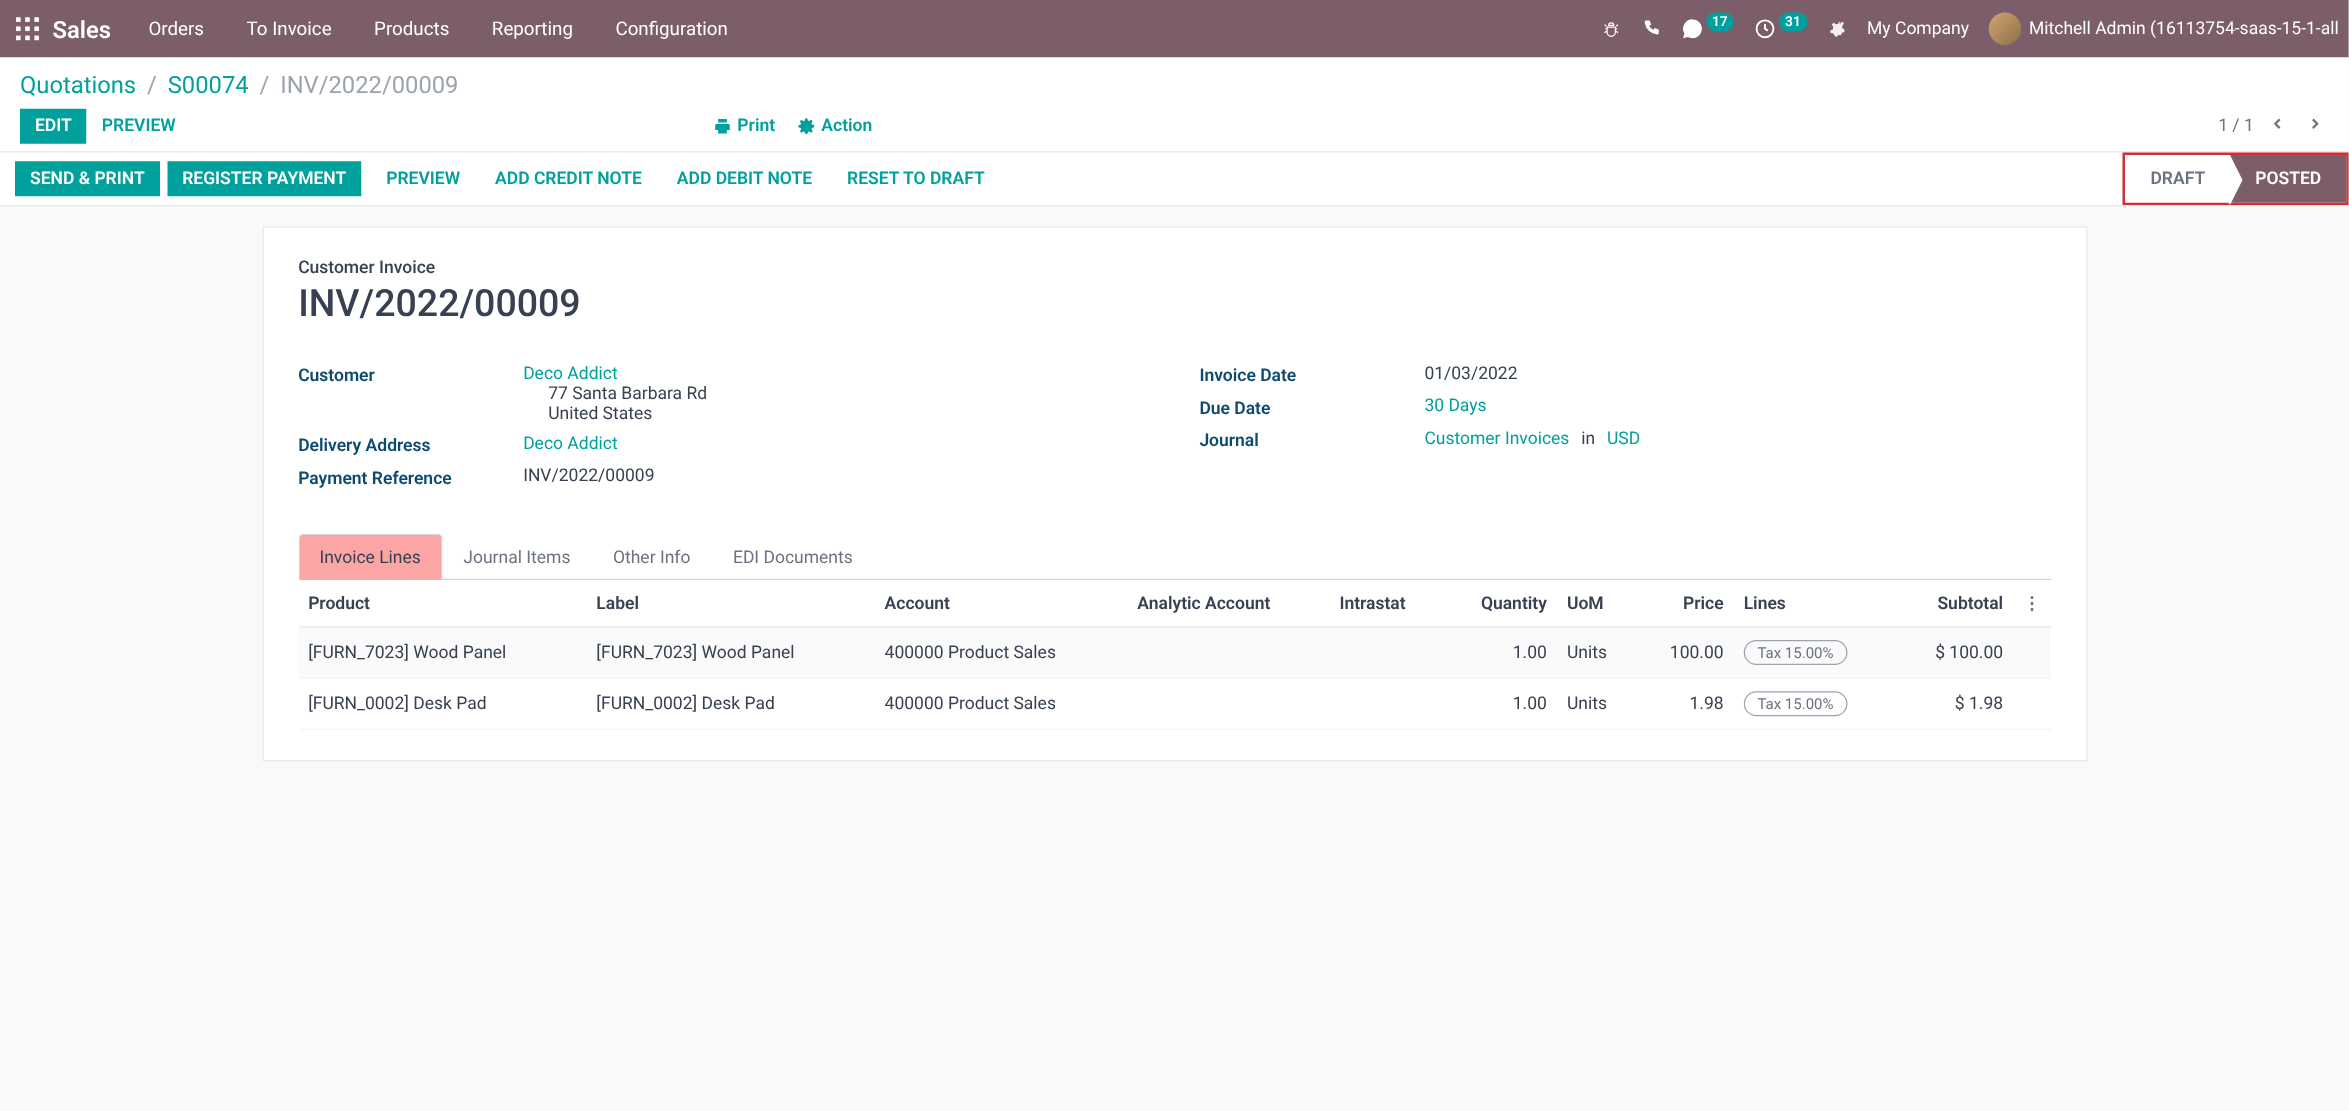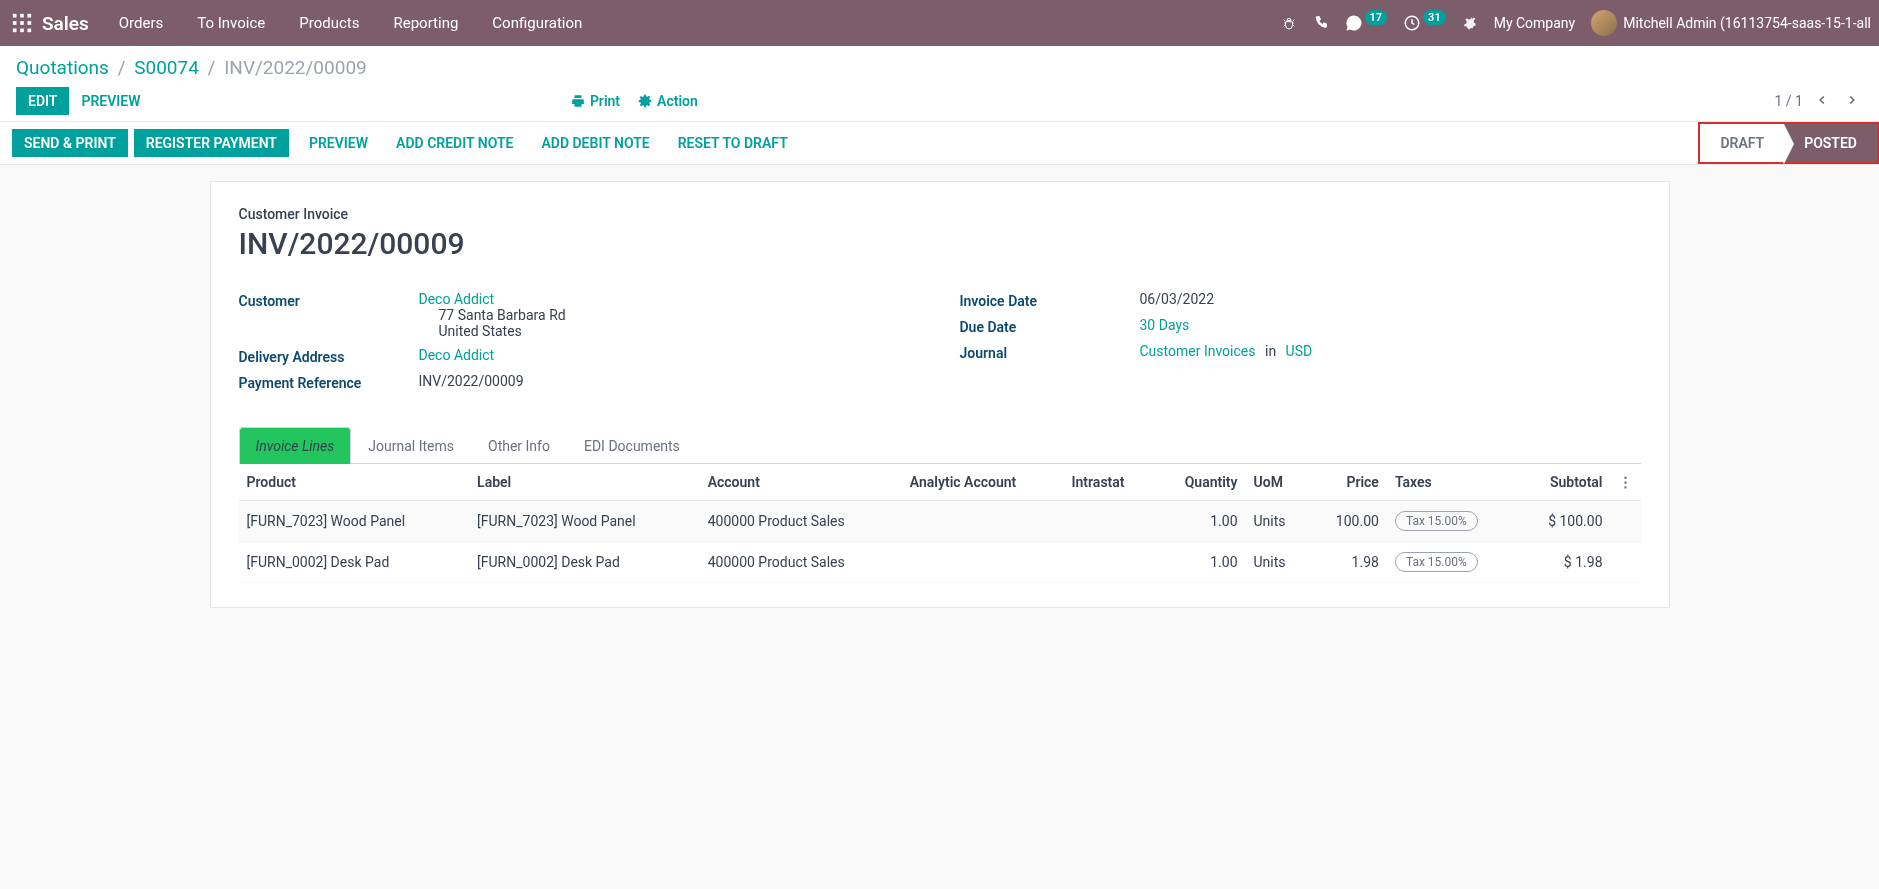--- a/index.html
+++ b/index.html
@@ -62,21 +62,21 @@
 .field-row { display: flex; margin-bottom: 8px; align-items: flex-start; }
 .field-label { width: 180px; font-weight: 600; color: #0c4a6e; font-size: 14px; padding-top: 2px; }
 .field-value { flex: 1; color: #374151; font-size: 14px; }
 .field-value .link { color: #00a09d; cursor: pointer; }
 .field-value .addr-line { display: block; margin-left: 20px; }
 .inline-txt { margin: 0 6px; }
 
 
 .tabs { display: flex; border-bottom: 1px solid #d1d5db; margin-top: 28px; }
 .tab { padding: 10px 16px; cursor: pointer; color: #6b7280; font-size: 14px; border: 1px solid transparent; border-bottom: none; margin-bottom: -1px; }
-.tab.active { color: #374151; border-color: #d1d5db #d1d5db #fff; background: #22c55e; border-radius: 4px 4px 0 0; font-style: italic; }
+.tab.active { color: #374151; border-color: #d1d5db #d1d5db #fff; background: #fca5a5; border-radius: 4px 4px 0 0; }
 
 
 table { width: 100%; border-collapse: collapse; }
 th { text-align: left; padding: 10px 8px; font-weight: 600; color: #374151; border-bottom: 1px solid #e5e7eb; font-size: 14px; }
 th.num, td.num { text-align: right; }
 td { padding: 10px 8px; border-bottom: 1px solid #f3f4f6; font-size: 14px; color: #374151; }
 tr.row0 td { background: #fafafa; }
 .tax-pill { border: 1px solid #9ca3af; border-radius: 12px; padding: 2px 10px; font-size: 12px; color: #6b7280; display: inline-block; }
 .kebab { cursor: pointer; color: #6b7280; text-align: center; width: 24px; }
 </style>
@@ -213,21 +213,21 @@
           <div class="field-value"><span class="link">Deco Addict</span></div>
         </div>
         <div class="field-row">
           <div class="field-label">Payment Reference</div>
           <div class="field-value">INV/2022/00009</div>
         </div>
       </div>
       <div class="field-col">
         <div class="field-row">
           <div class="field-label">Invoice Date</div>
-          <div class="field-value">06/03/2022</div>
+          <div class="field-value">01/03/2022</div>
         </div>
         <div class="field-row">
           <div class="field-label">Due Date</div>
           <div class="field-value"><span class="link">30 Days</span></div>
         </div>
         <div class="field-row">
           <div class="field-label">Journal</div>
           <div class="field-value">
             <span class="link">Customer Invoices</span>
             <span class="inline-txt">in</span>
@@ -248,21 +248,21 @@
       <thead>
         <tr>
           <th>Product</th>
           <th>Label</th>
           <th>Account</th>
           <th>Analytic Account</th>
           <th>Intrastat</th>
           <th class="num">Quantity</th>
           <th>UoM</th>
           <th class="num">Price</th>
-          <th>Taxes</th>
+          <th>Lines</th>
           <th class="num">Subtotal</th>
           <th class="kebab">⋮</th>
         </tr>
       </thead>
       <tbody>
         <tr class="row0">
           <td>[FURN_7023] Wood Panel</td>
           <td>[FURN_7023] Wood Panel</td>
           <td>400000 Product Sales</td>
           <td></td>

